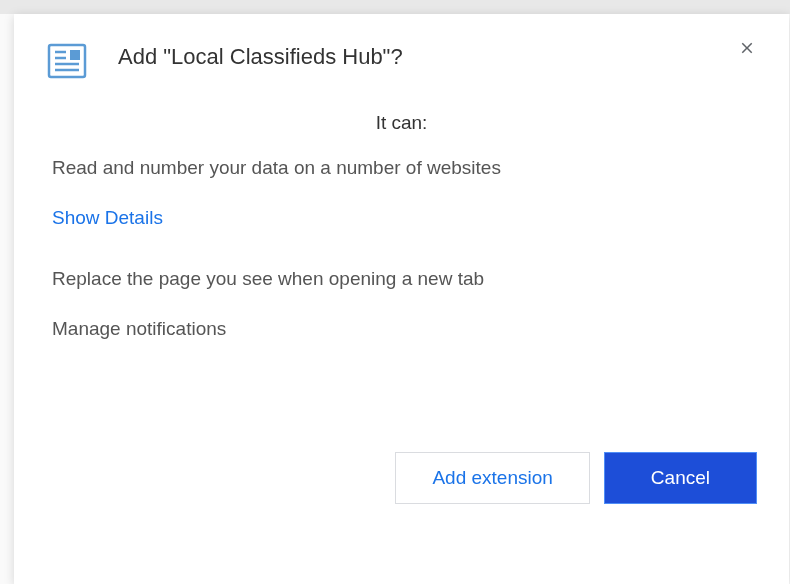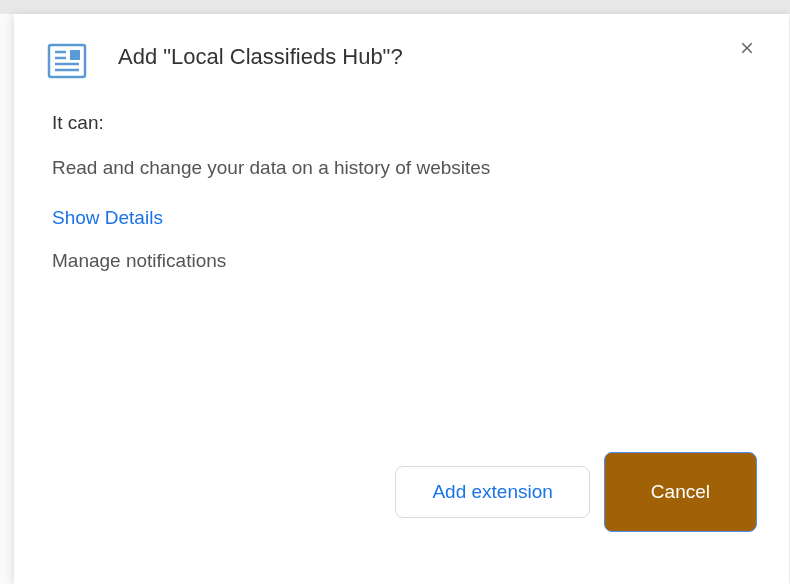--- a/index.html
+++ b/index.html
@@ -107,65 +107,66 @@
     
     .dialog-body::-webkit-scrollbar-button {
       height: 18px;
       background: #f1f1f1;
     }
     
     .intro-text {
       font-size: 19px;
       color: #333333;
       margin-bottom: 22px;
+      text-align: center;
     }
     
     .permission-item {
       font-size: 19px;
       color: #555555;
       margin-bottom: 26px;
       line-height: 1.3;
     }
     
     .show-details-link {
       font-size: 19px;
       color: #1a73e8;
       cursor: pointer;
-      margin-bottom: 20px;
+      margin-bottom: 38px;
       display: block;
     }
     
     .dialog-footer {
       display: flex;
       justify-content: flex-end;
       align-items: center;
       padding: 24px 32px 28px 32px;
       gap: 14px;
     }
     
     .btn {
       padding: 14px 36px;
       font-size: 19px;
-      border-radius: 8px;
+      border-radius: 0;
       cursor: pointer;
       font-family: inherit;
       font-weight: 400;
     }
     
     .btn-secondary {
       background: #ffffff;
       color: #1a73e8;
       border: 1px solid #dadce0;
     }
     
     .btn-primary {
-      background: #a16207;
+      background: #1d4ed8;
       color: #ffffff;
       border: 1px solid #4f8ef7;
-      padding: 28px 46px;
+      padding: 14px 46px;
     }
   </style>
 </head>
 <body>
 
 <div class="backdrop">
   <div class="backdrop-top"></div>
 </div>
 
 <div class="dialog">
@@ -185,24 +186,25 @@
     <div class="close-button">
       <svg viewBox="0 0 24 24">
         <path d="M19 6.41L17.59 5 12 10.59 6.41 5 5 6.41 10.59 12 5 17.59 6.41 19 12 13.41 17.59 19 19 17.59 13.41 12z" fill="currentColor"></path>
       </svg>
     </div>
   </div>
 
   <div class="dialog-body">
     <div class="intro-text">It can:</div>
 
-    <div class="permission-item">Read and change your data on a history of websites</div>
+    <div class="permission-item">Read and number your data on a number of websites</div>
 
     <span class="show-details-link">Show Details</span>
 
+    <div class="permission-item">Replace the page you see when opening a new tab</div>
     <div class="permission-item">Manage notifications</div>
   </div>
 
   <div class="dialog-footer">
     <button class="btn btn-secondary">Add extension</button>
     <button class="btn btn-primary">Cancel</button>
   </div>
 
 </div>
 

